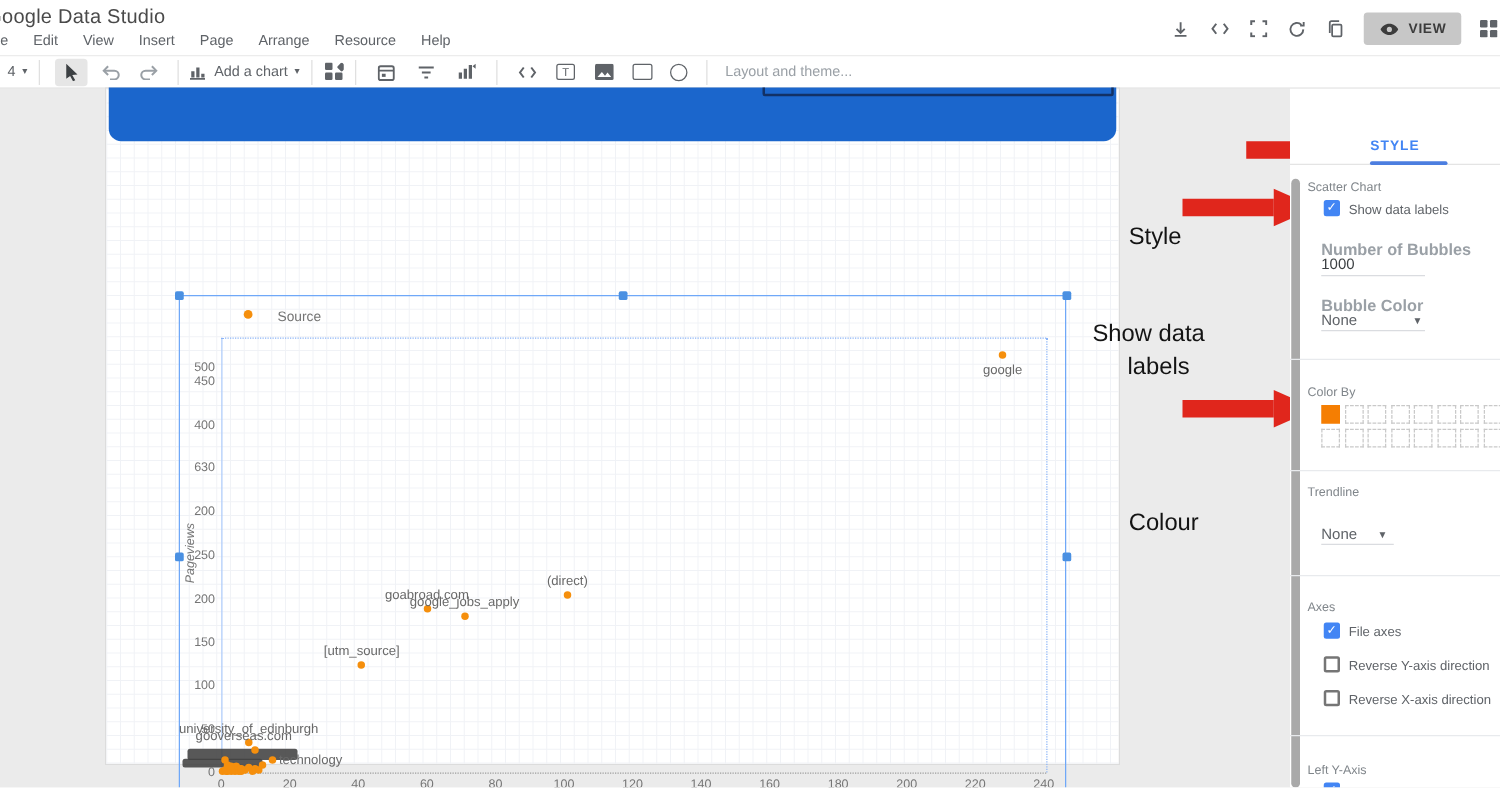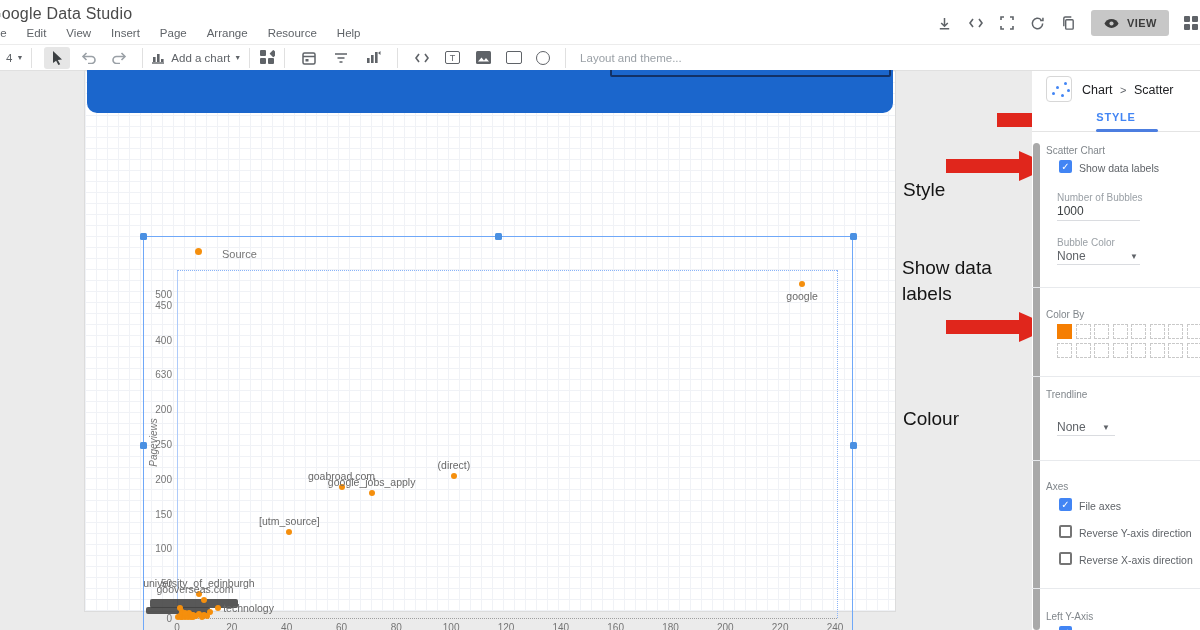--- a/index.html
+++ b/index.html
@@ -64,21 +64,21 @@
   .panel { position:absolute; left:1032px; top:71px; width:168px; height:559px; background:#fff; }
   .scrollbar-thumb { position:absolute; left:1px; top:72px; width:7px; height:487px; background:#a9a9a9; border-radius:4px; }
   .panel-header { position:absolute; left:14px; top:5px; display:flex; align-items:center; gap:10px; }
   .scatter-icon-box { position:relative; width:26px; height:26px; border:1px solid #d7d7d7; border-radius:4px; background:#fff; }
   .s-dot { position:absolute; width:3px; height:3px; border-radius:50%; background:#4285f4; }
   .crumb { font-size:12.5px; color:#202124; }
   .crumb-sep { font-size:11px; color:#5f6368; margin:0 3px; }
   .tab-style { position:absolute; left:0; top:40px; width:168px; height:21px; text-align:center; font-size:11px; font-weight:bold; letter-spacing:.8px; color:#4285f4; border-bottom:1px solid #e4e4e4; }
   .tab-underline { position:absolute; left:64px; top:58px; width:62px; height:3px; background:#4c7ee0; border-radius:2px; }
   .sec-title { position:absolute; font-size:10px; color:#80868b; }
-  .fld-label { position:absolute; font-size:10px; color:#9aa0a6; }
+  .fld-label { position:absolute; font-size:13px; color:#9aa0a6;font-weight:bold; }
   .fld-value { position:absolute; font-size:12px; color:#5f6368; }
   .fld-line { position:absolute; height:0; border-bottom:1px solid #dadce0; }
   .dd-caret { position:absolute; font-size:8px; color:#5f6368; }
   .cb { position:absolute; width:13px; height:13px; border-radius:2px; }
   .cb.checked { background:#4285f4; color:#fff; font-size:10px; line-height:13px; text-align:center; }
   .cb.unchecked { background:#fff; border:2px solid #757575; }
   .cb-label { position:absolute; font-size:10.5px; color:#5f6368; white-space:nowrap; }
   .divider { position:absolute; left:0; width:168px; height:0; border-top:1px solid #e8eaed; }
   .swatch { position:absolute; width:15px; height:15px; }
   .swatch.empty { background:#fff; border:1px dashed #c9c9c9; }
@@ -320,48 +320,34 @@
         <div class="dot" style="background: rgb(245, 143, 13); left: 201.417px; top: 540.52px;"></div>
         <div class="dot" style="background: rgb(245, 143, 13); left: 204.158px; top: 541.912px;"></div>
         <div class="dot" style="background: rgb(245, 143, 13); left: 206.9px; top: 537.736px;"></div>
         <div class="dot" style="background: rgb(245, 143, 13); left: 179.483px; top: 537.736px;"></div>
         <div class="dot" style="background: rgb(245, 143, 13); left: 176.742px; top: 534.256px;"></div>
         <div class="dot" style="background: rgb(245, 143, 13); left: 182.225px; top: 539.128px;"></div>
         <div class="dot" style="background: rgb(245, 143, 13); left: 190.45px; top: 540.52px;"></div>
       </div>
 
     <div class="anno" style="left:903px; top:108px;">Style</div>
-    <div class="anno" style="left:902px; top:186px;text-align:center;">Show data</div>
+    <div class="anno" style="left:874px; top:186px;text-align:center;">Show data</div>
     <div class="anno" style="left:902px; top:212px;">labels</div>
     <div class="anno" style="left:903px; top:337px;">Colour</div>
 
     <div class="arrow-body" style="left: 997px; top: 42px; width: 64px; background: rgb(224, 38, 28);"></div>
     <div class="arrow-head" style="left: 1061px; top: 34px; border-left: 32px solid rgb(224, 38, 28);"></div>
     <div class="arrow-body" style="left: 946px; top: 88px; width: 73px; background: rgb(224, 38, 28);"></div>
     <div class="arrow-head" style="left: 1019px; top: 80px; border-left: 34px solid rgb(224, 38, 28);"></div>
     <div class="arrow-body" style="left: 946px; top: 249px; width: 73px; background: rgb(224, 38, 28);"></div>
     <div class="arrow-head" style="left: 1019px; top: 241px; border-left: 34px solid rgb(224, 38, 28);"></div>
   </div>
 
   <div class="panel">
     <div class="scrollbar-thumb"></div>
-    <div class="panel-header">
-      <span class="scatter-icon-box">
-        <span class="s-dot" style="left:5px; top:15px;"></span>
-        <span class="s-dot" style="left:9px; top:9px;"></span>
-        <span class="s-dot" style="left:14px; top:17px;"></span>
-        <span class="s-dot" style="left:17px; top:5px;"></span>
-        <span class="s-dot" style="left:20px; top:12px;"></span>
-      </span>
-      <span>
-        <span class="crumb">Chart</span>
-        <span class="crumb-sep">&gt;</span>
-        <span class="crumb">Scatter</span>
-      </span>
-    </div>
     <div class="tab-style">STYLE</div>
     <div class="tab-underline"></div>
 
     <div class="sec-title" style="left:14px; top:74px;">Scatter Chart</div>
     <div class="cb checked" style="left:27px; top:89px;">✓</div>
     <div class="cb-label" style="left:47px; top:91px;">Show data labels</div>
 
     <div class="fld-label" style="left:25px; top:121px;">Number of Bubbles</div>
     <div class="fld-value" style="left:25px; top:133px; color:#3c4043;">1000</div>
     <div class="fld-line" style="left:25px; top:149px; width:83px;"></div>

